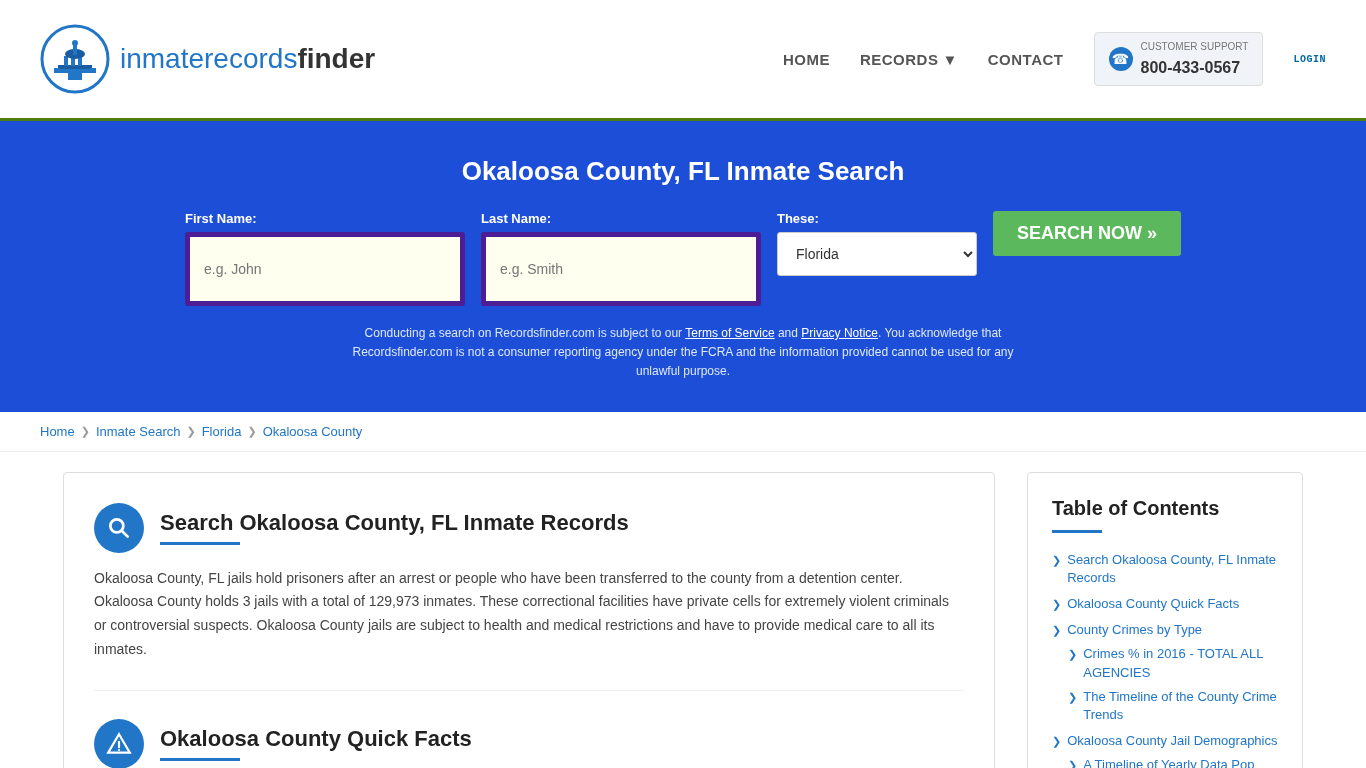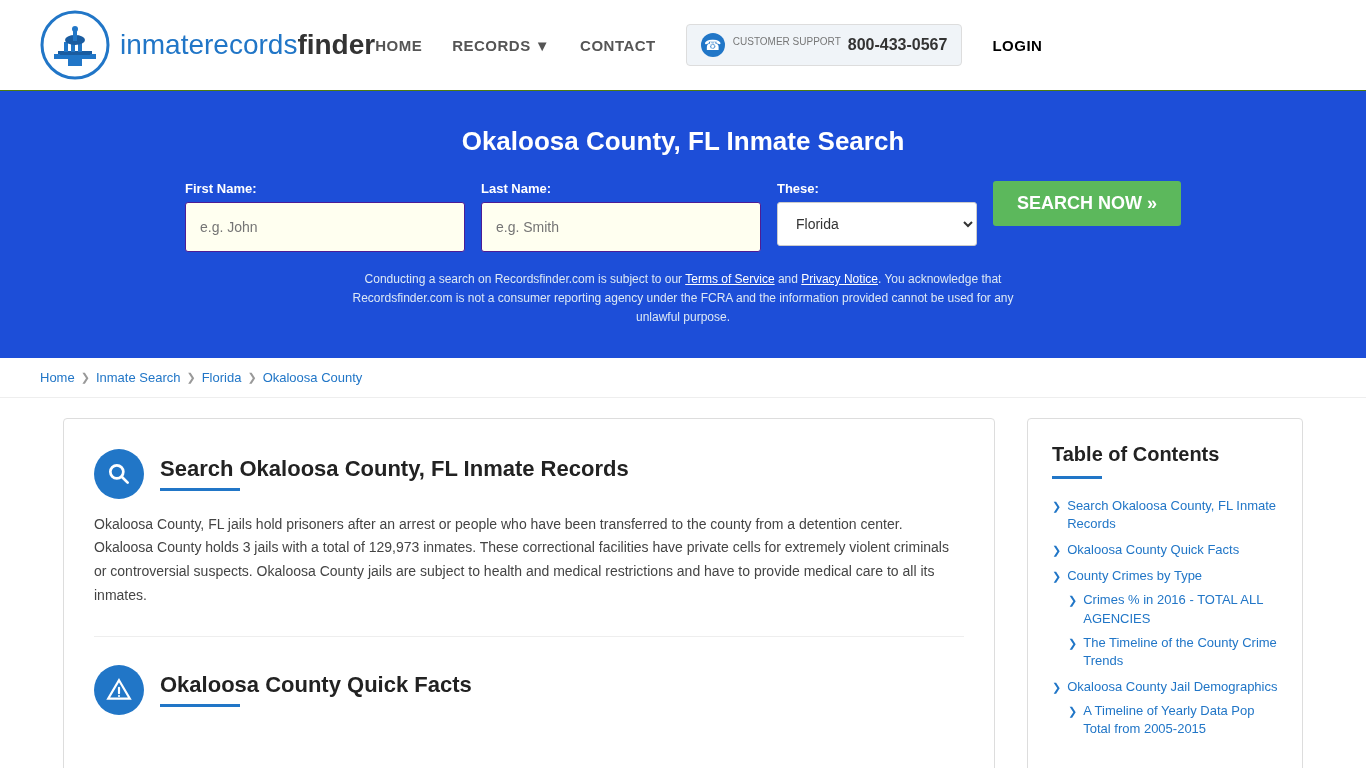--- a/index.html
+++ b/index.html
@@ -2,23 +2,23 @@
 <html><head>
   <meta charset="utf-8">
   <style>
     * { margin: 0; padding: 0; box-sizing: border-box; }
     body { font-family: Arial, sans-serif; font-size: 14px; color: #333; background: #fff; }
 
     
     .header {
       display: flex;
       align-items: center;
-      justify-content: flex-start;
-      padding: 10px 40px;
-      border-bottom: 1px solid #4d7c0f;
+      justify-content: space-between;
+      padding: 24px 40px;
+      border-bottom: 3px solid #4d7c0f;
       background: #fff;
     }
     .logo-area {
       display: flex;
       align-items: center;
       gap: 10px;
     }
     .logo-icon {
       width: 70px;
       height: 70px;
@@ -67,39 +67,40 @@
       background: #2176c7;
       border-radius: 50%;
       display: flex;
       align-items: center;
       justify-content: center;
       color: white;
       font-size: 14px;
     }
     .support-text {
       display: flex;
-      flex-direction: row;
+      flex-direction: column;
       gap: 7px;
     }
     .support-label {
       font-size: 10px;
       color: #777;
       text-transform: uppercase;
     }
     .support-number {
       font-size: 16px;
       font-weight: 700;
       color: #333;
     }
     .login-btn {
-      font-size: 15px;
-      font-weight: 700;
-      color: #000000;
+      font-size: 10px;
+      font-weight: 700;
+      color: #0369a1;
       text-transform: uppercase;
       cursor: pointer;
+      font-family: Liberation Mono, monospace;
     }
 
     
     .hero {
       background: #1d4ed8;
       padding: 35px 40px 30px;
       text-align: center;
     }
     .hero-title {
       color: #fff;
@@ -120,23 +121,23 @@
       align-items: flex-start;
     }
     .form-label {
       color: #fff;
       font-size: 13px;
       margin-bottom: 6px;
       font-weight: 600;
     }
     .form-input {
       background: #fffff0;
-      border: 1px solid #4c1d95;
+      border: 5px solid #4c1d95;
       border-radius: 3px;
-      padding: 16px 14px;
+      padding: 24px 14px;
       font-size: 14px;
       color: #aaa;
       width: 280px;
     }
     .form-select {
       background: #fff;
       border: 1px solid #ccc;
       border-radius: 3px;
       padding: 12px 14px;
       font-size: 14px;

